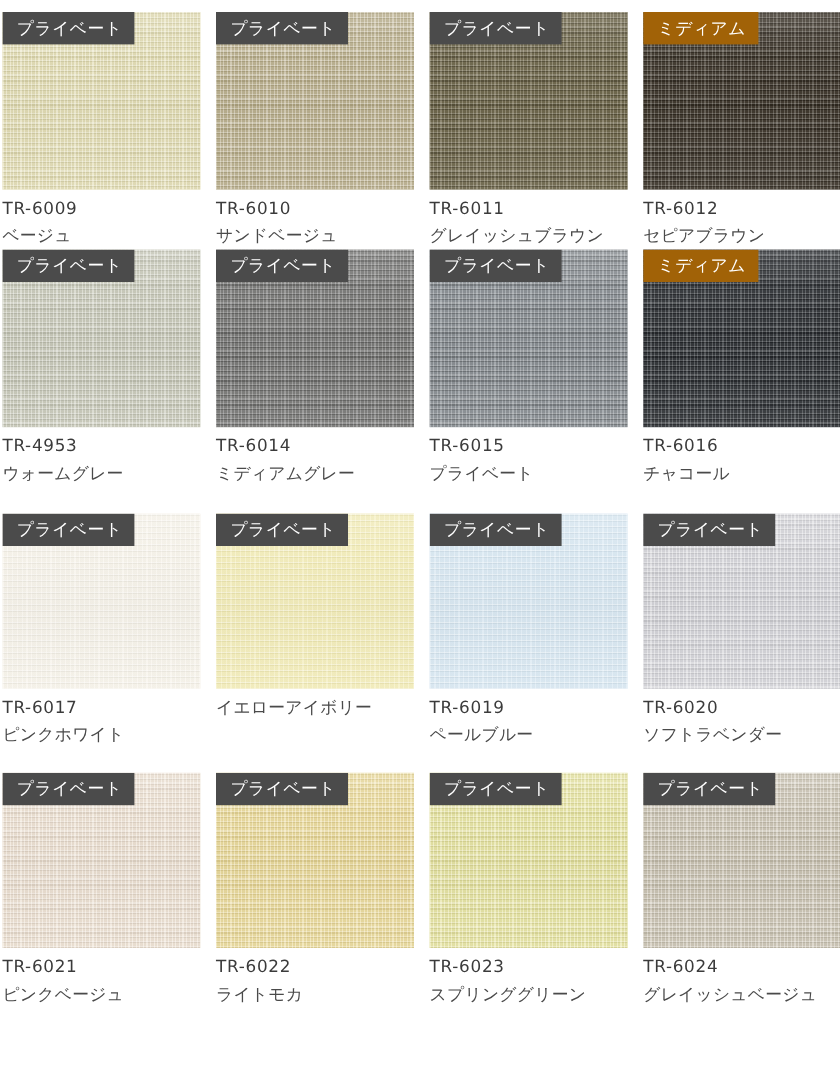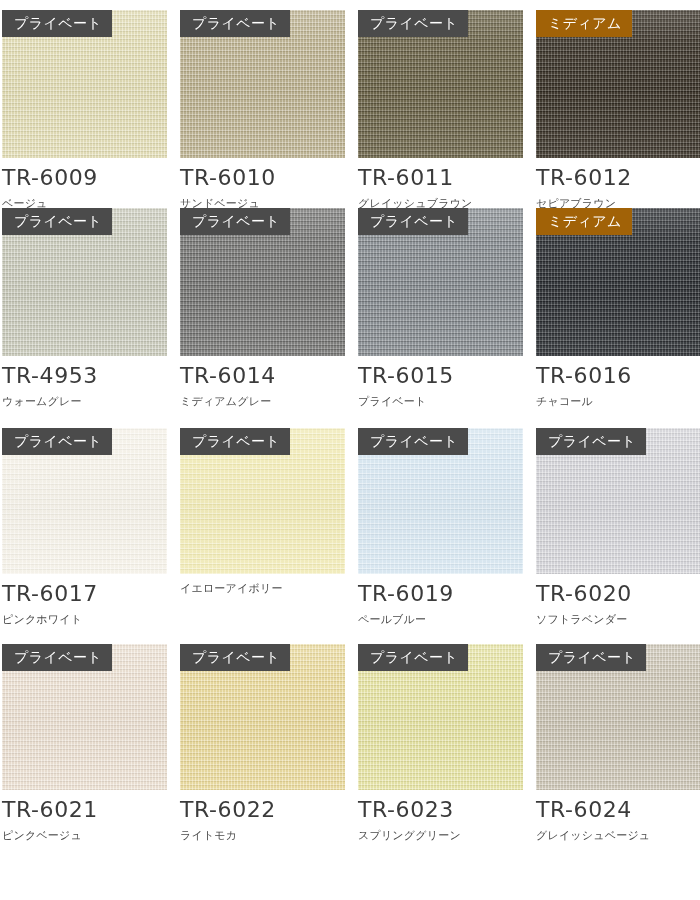--- a/index.html
+++ b/index.html
@@ -103,29 +103,29 @@
     font-size:14px;
     letter-spacing:0.4px;
     white-space:nowrap;
     z-index:3;
     font-family:"DejaVu Sans","Liberation Sans",sans-serif;
   }
   .badge.private{background:#4b4b4b;}
   .badge.medium{background:#a16207;}
   .code{
     margin-top:9px;
-    font-size:22px;
+    font-size:14px;
     color:#3b3b3b;
     letter-spacing:0.6px;
     line-height:1;
     font-family:"DejaVu Sans","Liberation Sans",sans-serif;
   }
   .name{
     margin-top:8px;
-    font-size:11px;
+    font-size:14px;
     color:#4a4a4a;
     letter-spacing:0.2px;
     line-height:1.2;
     font-family:"DejaVu Sans","Liberation Sans",sans-serif;
   }
 </style>
 </head>
 <body>
 
 <div class="catalog">

